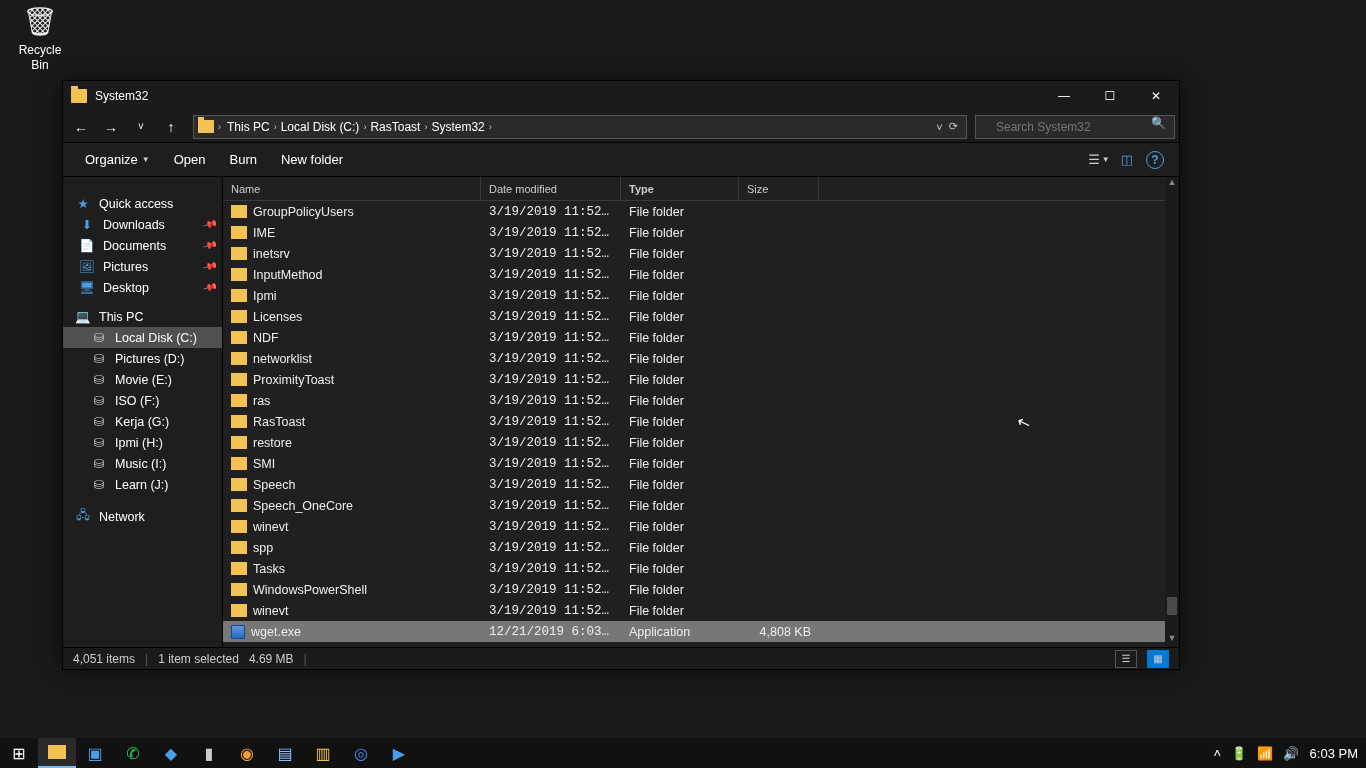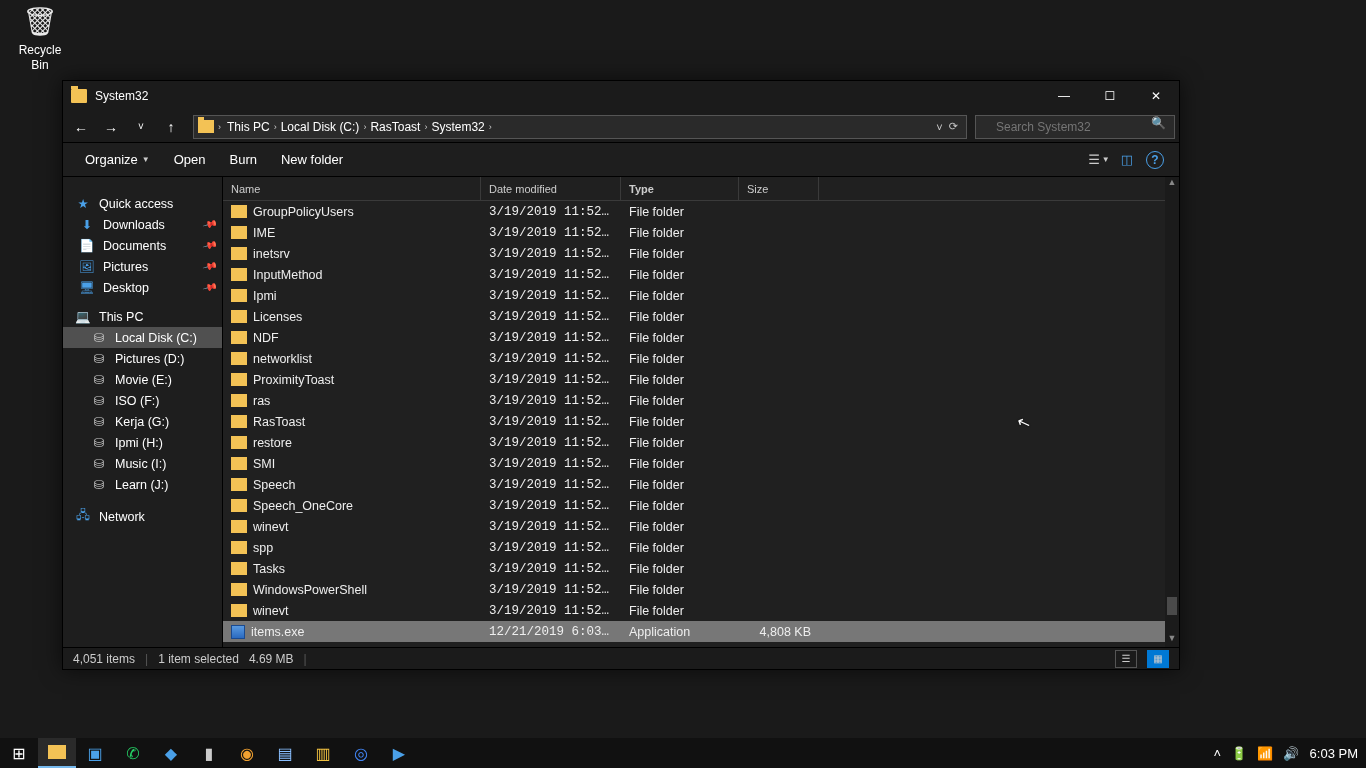--- a/index.html
+++ b/index.html
@@ -410,21 +410,21 @@
               <span class="fi-folder"></span>
               <span>winevt</span>
             </div>
             <div class="cell date">3/19/2019 11:52 AM</div>
             <div class="cell type">File folder</div>
             <div class="cell size"></div>
           </div>
           <div class="row selected">
             <div class="cell name">
               <span class="fi-exe"></span>
-              <span>items.exe</span>
+              <span>wget.exe</span>
             </div>
             <div class="cell date">12/21/2019 6:03 PM</div>
             <div class="cell type">Application</div>
             <div class="cell size">4,808 KB</div>
           </div>
         </div>
       <div class="scrollbar">
         <div class="arr up">▲</div>
         <div class="thumb" style="top:420px; height:18px;"></div>
         <div class="arr dn">▼</div>

